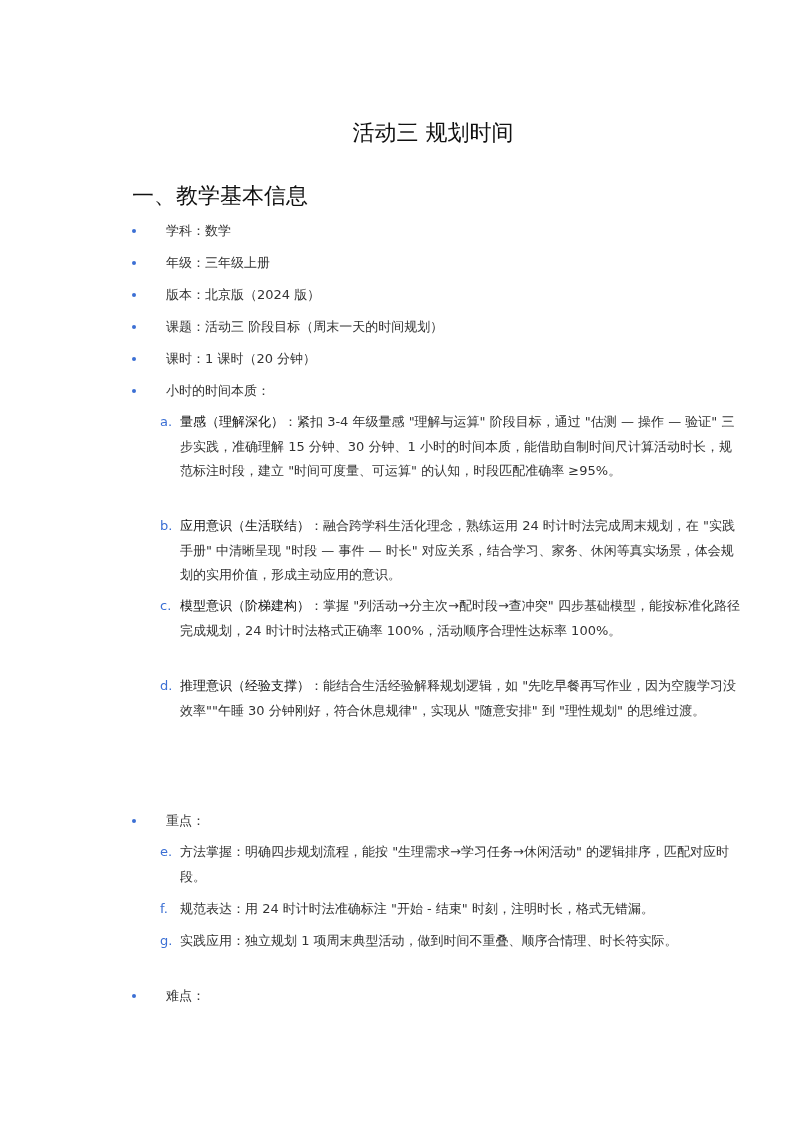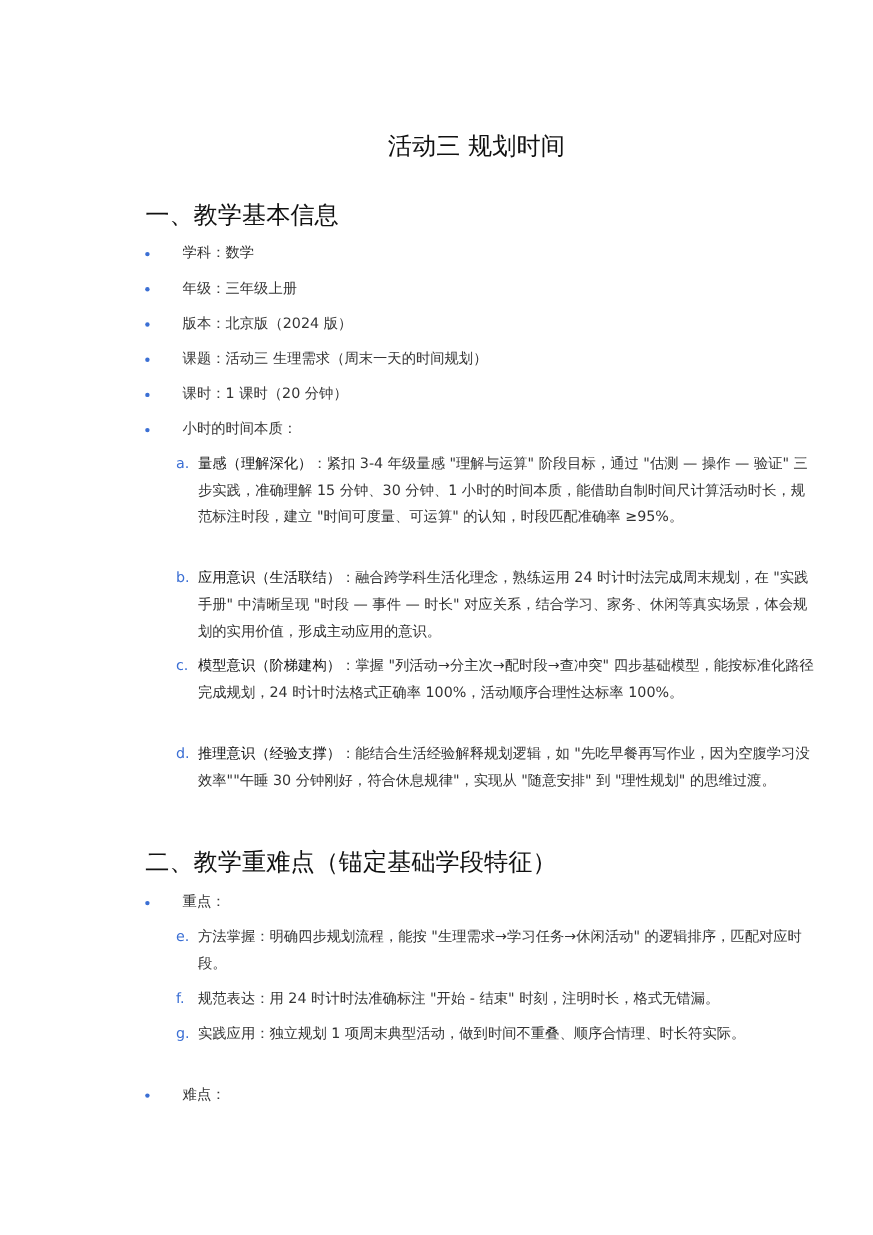--- a/index.html
+++ b/index.html
@@ -49,21 +49,21 @@
   <div class="bullet" style="top:254px;">
     <span class="dot"></span>
     <span class="txt"><span>年级：</span><span>三年级上册</span></span>
   </div>
   <div class="bullet" style="top:286px;">
     <span class="dot"></span>
     <span class="txt"><span>版本：</span><span>北京版（2024 版）</span></span>
   </div>
   <div class="bullet" style="top:318px;">
     <span class="dot"></span>
-    <span class="txt"><span>课题：</span><span>活动三 生理需求（周末一天的时间规划）</span></span>
+    <span class="txt"><span>课题：</span><span>活动三 阶段目标（周末一天的时间规划）</span></span>
   </div>
   <div class="bullet" style="top:350px;">
     <span class="dot"></span>
     <span class="txt"><span>课时：</span><span>1 课时（20 分钟）</span></span>
   </div>
   <div class="bullet" style="top:382px;">
     <span class="dot"></span>
     <span class="txt"><span>小时的时间本质：</span></span>
   </div>
 
@@ -77,21 +77,20 @@
   </div>
   <div class="sub" style="top:594px;">
     <span class="marker">c.</span>
     <div class="body"><span class="bold">模型意识（阶梯建构）</span><span>：掌握 "列活动→分主次→配时段→查冲突" 四步基础模型，能按标准化路径完成规划，24 时计时法格式正确率 100%，活动顺序合理性达标率 100%。</span></div>
   </div>
   <div class="sub" style="top:674px;">
     <span class="marker">d.</span>
     <div class="body"><span class="bold">推理意识（经验支撑）</span><span>：能结合生活经验解释规划逻辑，如 "先吃早餐再写作业，因为空腹学习没效率""午睡 30 分钟刚好，符合休息规律"，实现从 "随意安排" 到 "理性规划" 的思维过渡。</span></div>
   </div>
 
-  <h2 class="h2" style="top:769px;">二、教学重难点（锚定基础学段特征）</h2>
 
   <div class="bullet" style="top:812px;">
     <span class="dot"></span>
     <span class="txt">重点：</span>
   </div>
 
   <div class="sub" style="top:840px;">
     <span class="marker">e.</span>
     <div class="body">方法掌握：明确四步规划流程，能按 "生理需求→学习任务→休闲活动" 的逻辑排序，匹配对应时段。</div>
   </div>

